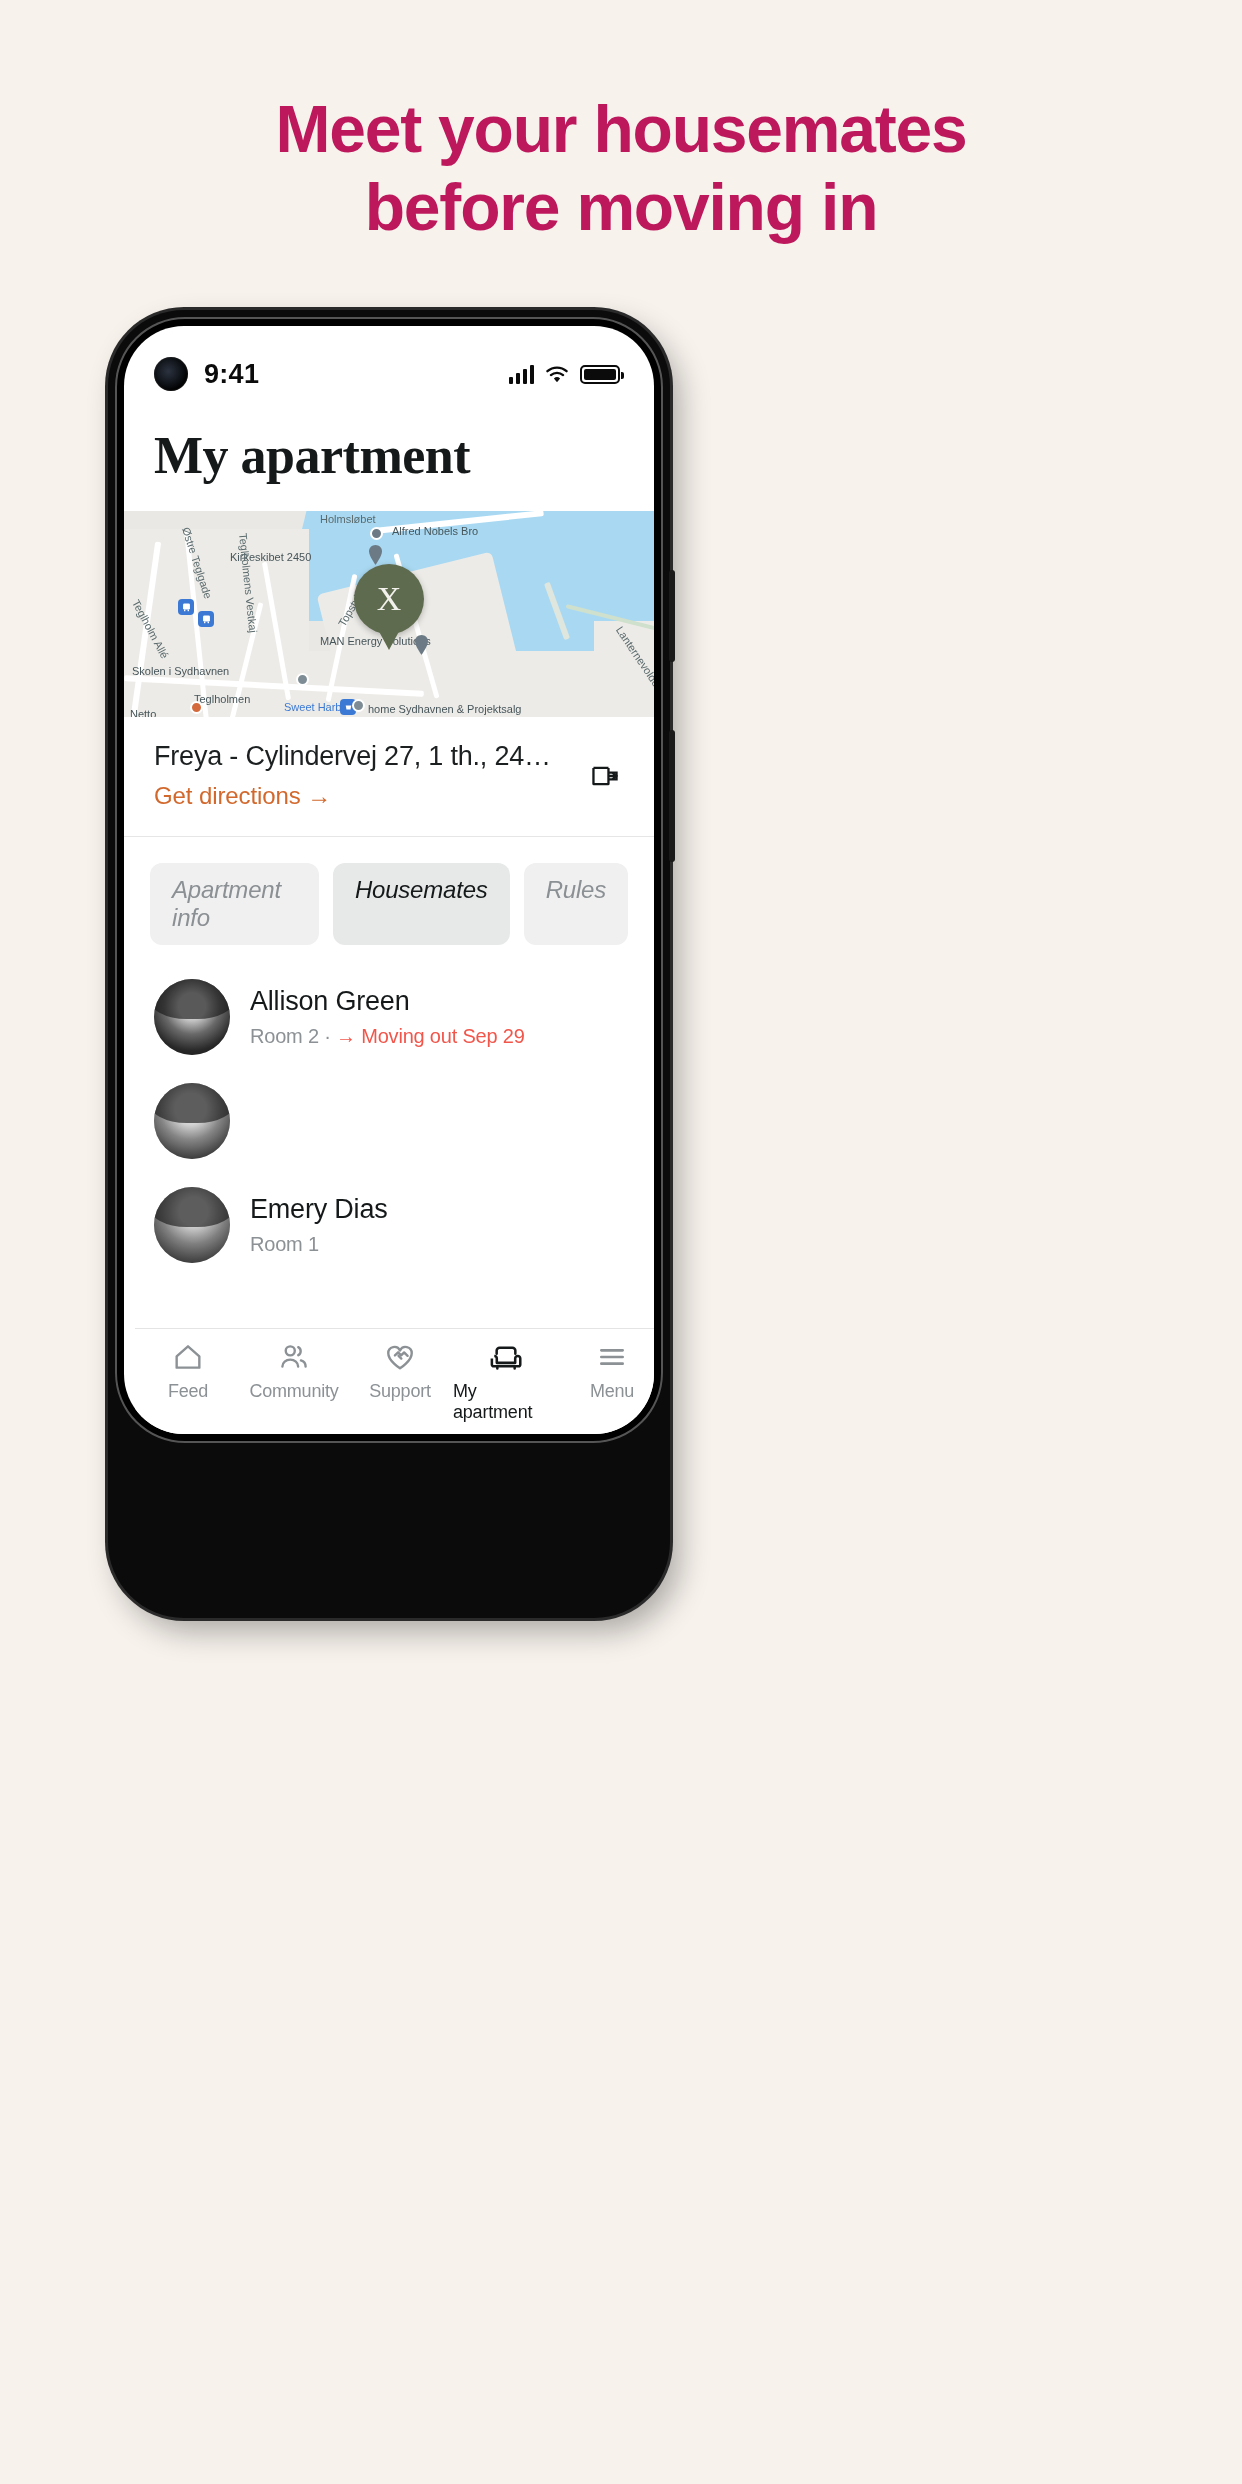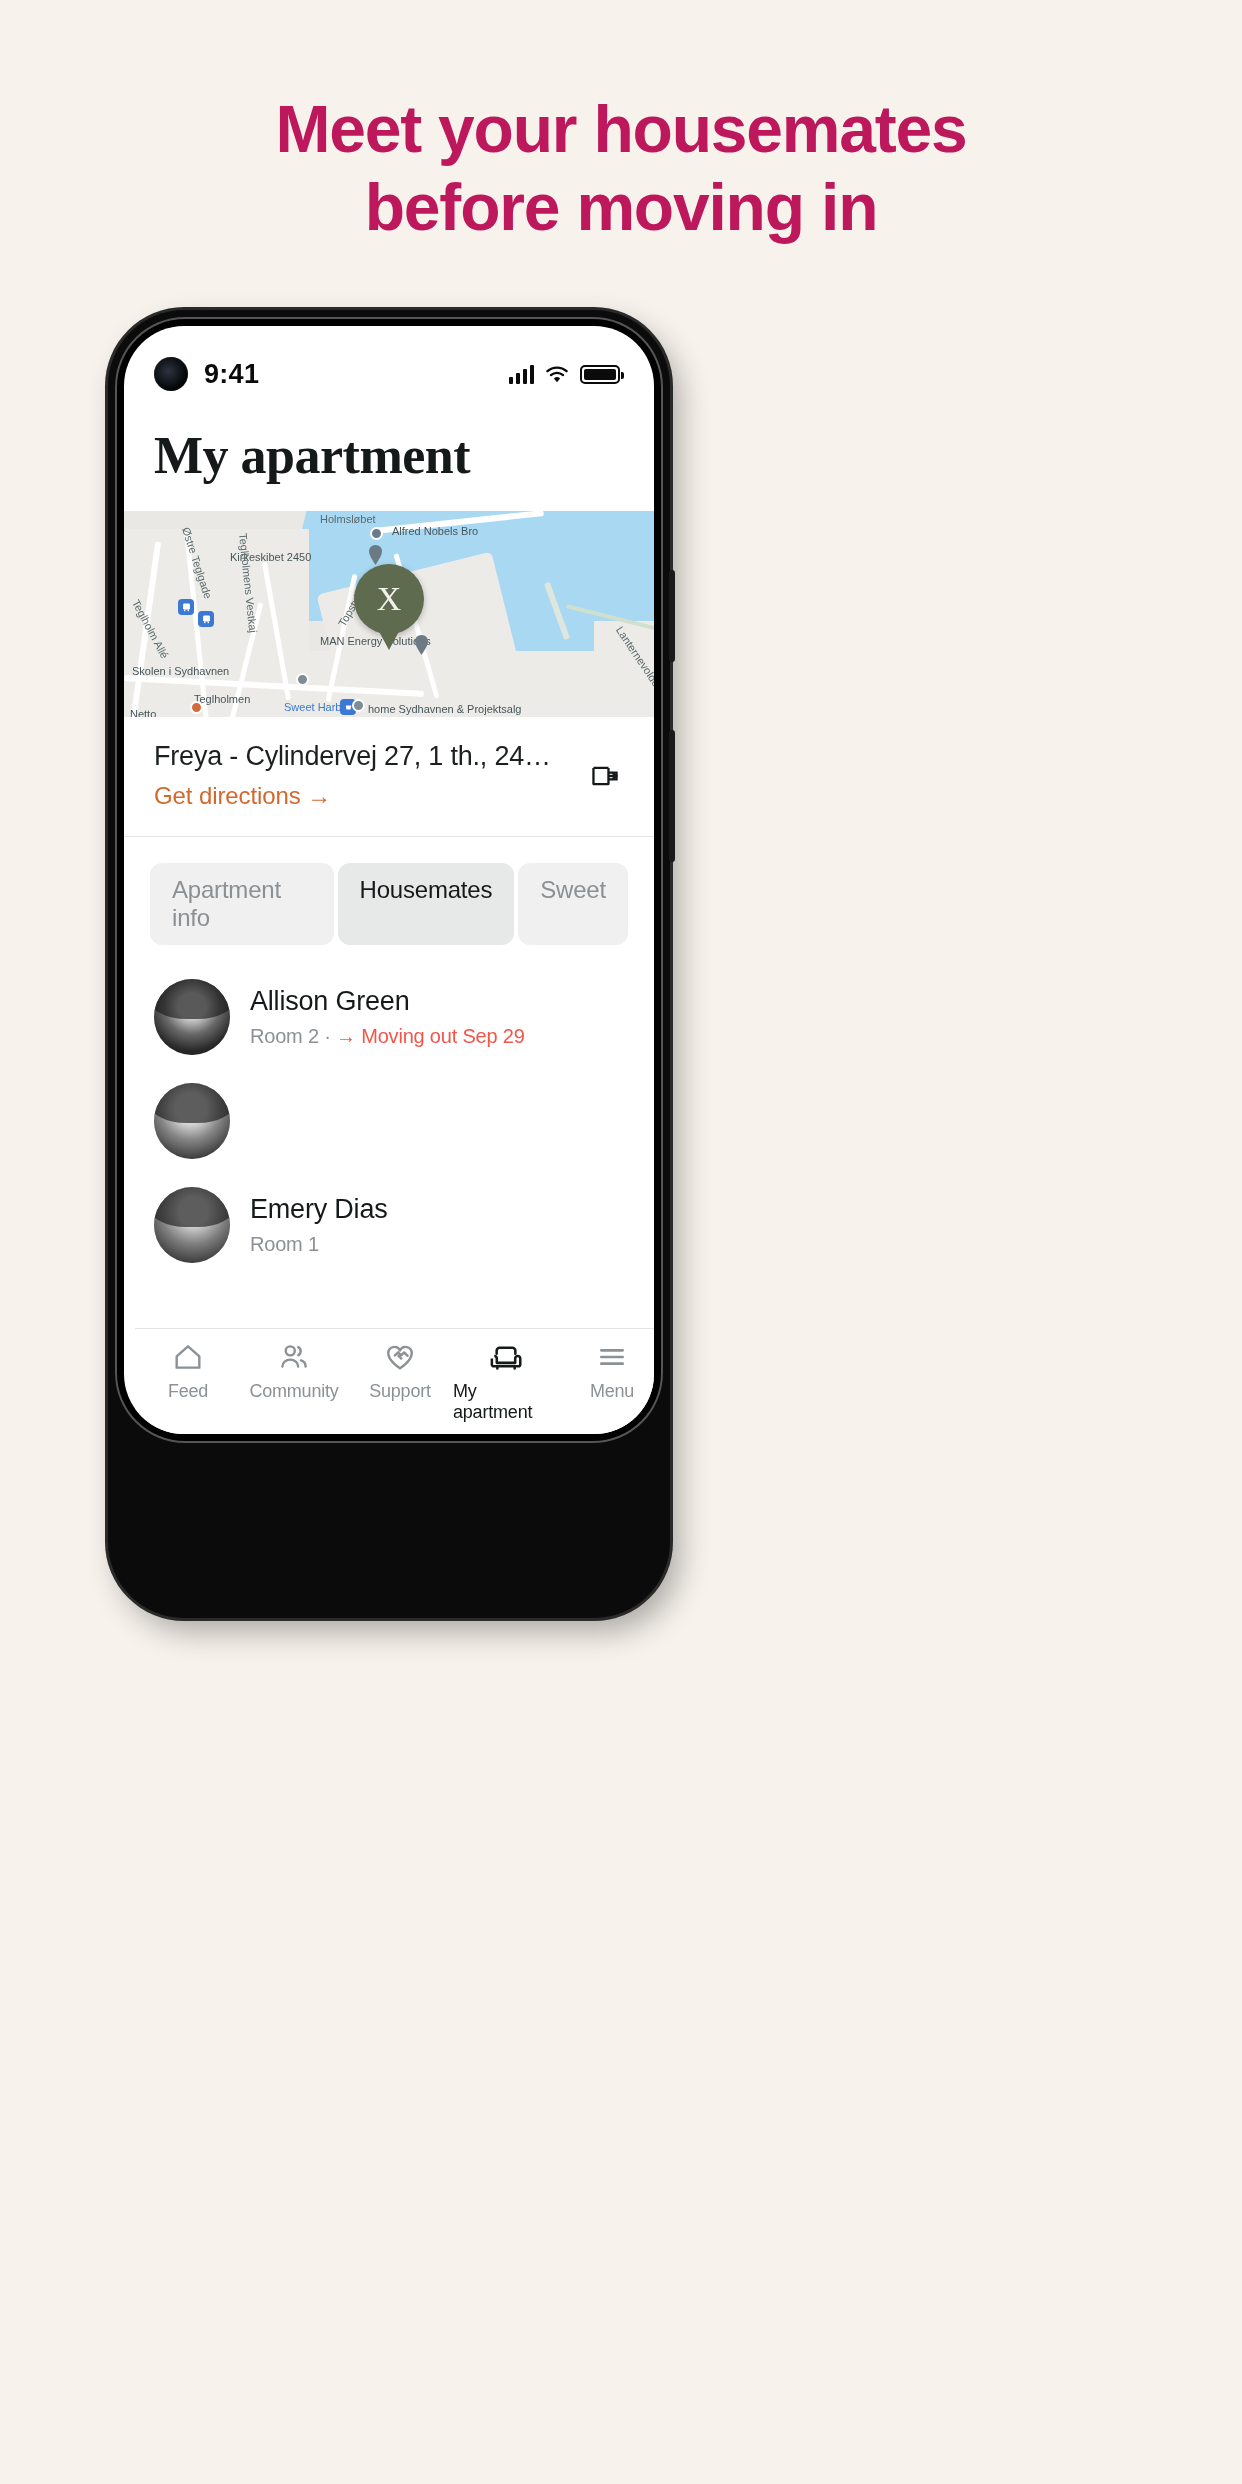--- a/index.html
+++ b/index.html
@@ -228,23 +228,24 @@
   .expand-btn {
     width: 42px; height: 42px;
     display: flex; align-items: center; justify-content: center;
     flex: none;
     margin-left: 12px;
   }
 
   
   .tabs {
     display: flex;
-    gap: 4px;
+    gap: 14px;
     padding: 26px 26px 10px 26px;
     background: #fff;
+    font-style: italic;
   }
   .tab {
     border-radius: 12px;
     padding: 13px 22px;
     font-size: 24px;
     background: #F0F0F0;
     color: #8B9094;
     letter-spacing: -0.2px;
   }
   .tab.active {
@@ -449,21 +450,21 @@
           <path d="M3 6h13M3 6v14h13V6" stroke="#15191A" stroke-width="2" fill="none" stroke-linejoin="round"></path>
           <path d="M16 10h7v6h-7" stroke="#15191A" stroke-width="2" fill="none"></path>
           <path d="M23 13h-6M20 10.5L22.6 13 20 15.5" stroke="#15191A" stroke-width="2" fill="none" stroke-linecap="round" stroke-linejoin="round"></path>
         </svg>
       </div>
     </div>
 
     <div class="tabs">
       <div class="tab">Apartment info</div>
       <div class="tab active">Housemates</div>
-      <div class="tab">Sweet</div>
+      <div class="tab">Rules</div>
     </div>
 
     <div class="mates">
 
       <div class="mate-row">
         <div class="avatar a1">
           <div class="face"></div>
             <div class="hair"></div>
         </div>
         <div class="mate-info">

